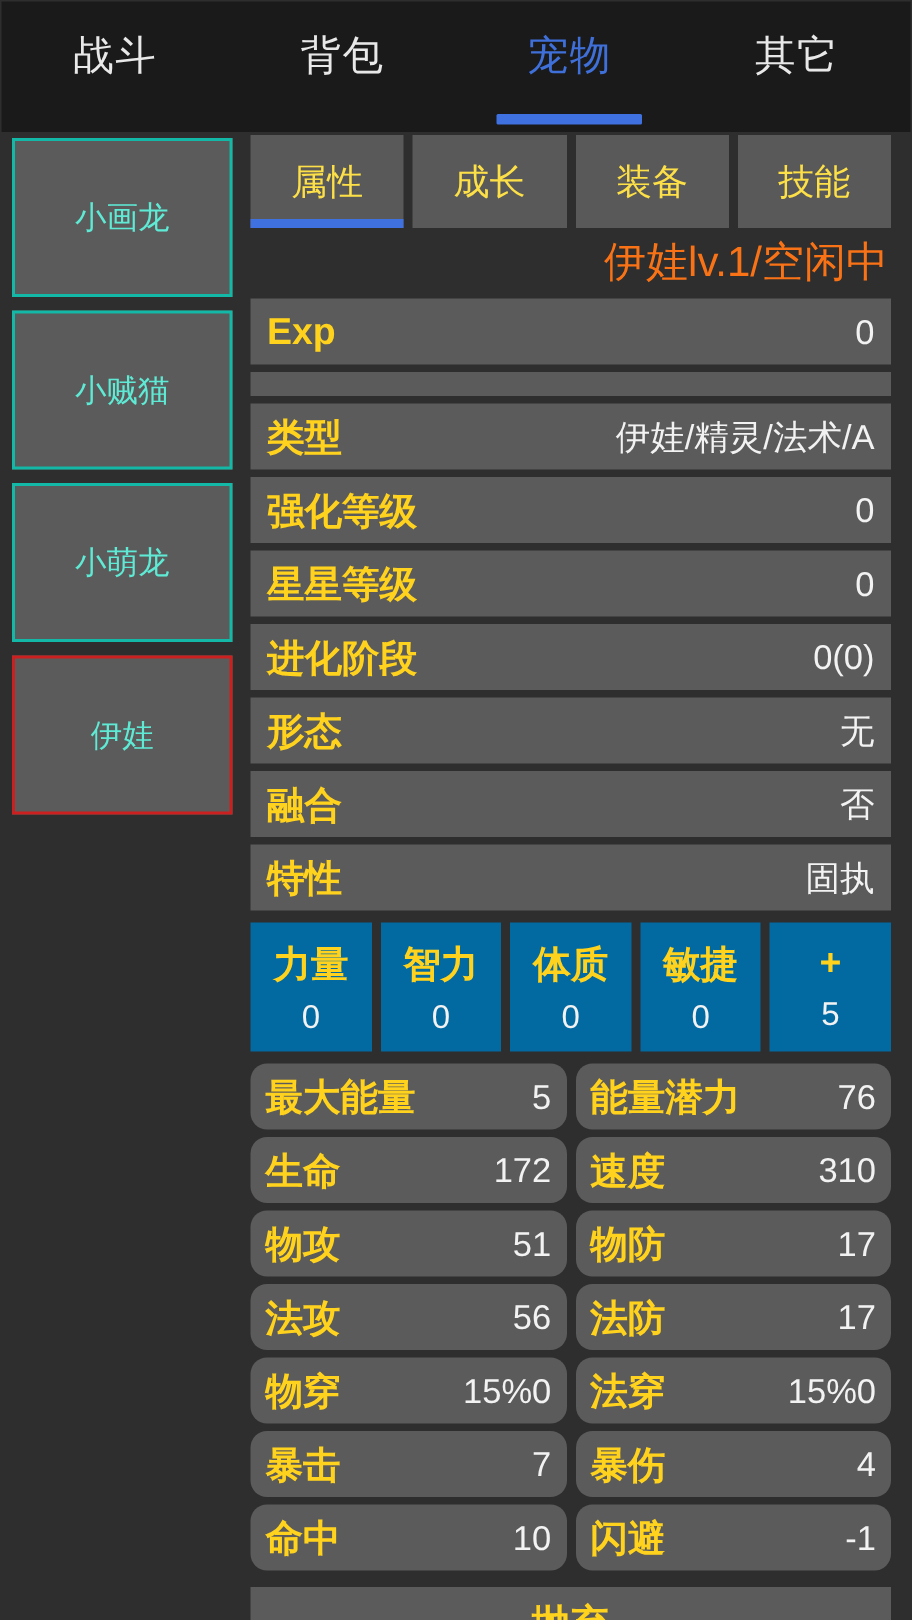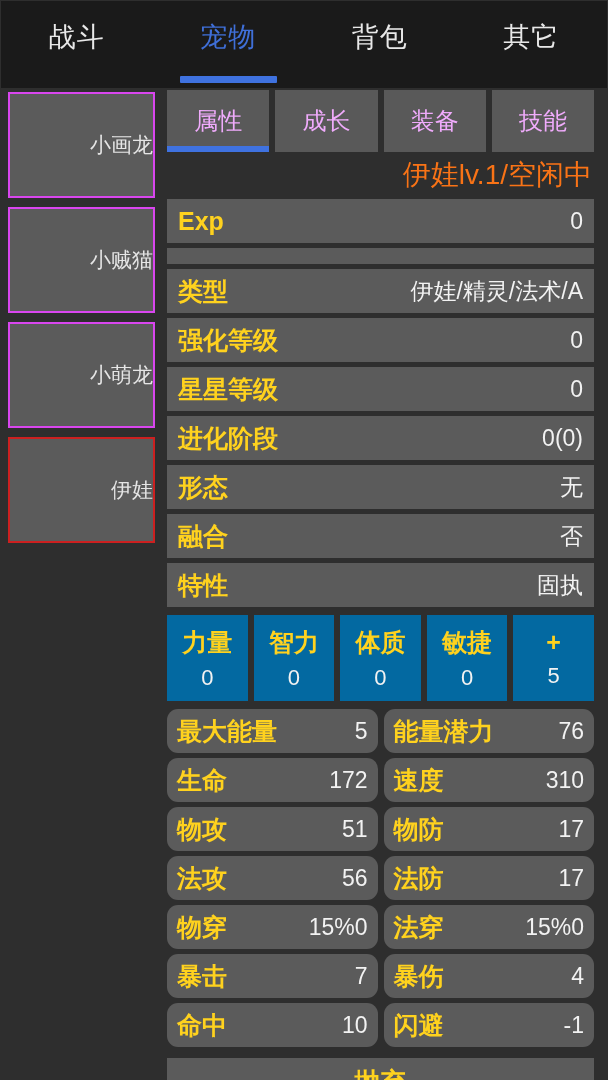--- a/index.html
+++ b/index.html
@@ -69,25 +69,25 @@
     width: 162px;
     flex-shrink: 0;
     padding: 4px 7px 0 8px;
     display: flex;
     flex-direction: column;
     gap: 9px;
   }
   .pet-item {
     height: 106px;
     background: #5b5b5b;
-    border: 2px solid #d946ef;
-    display: flex;
-    align-items: center;
-    justify-content: flex-end;
-    color: #e5e5e5;
+    border: 2px solid #14b8a6;
+    display: flex;
+    align-items: center;
+    justify-content: center;
+    color: #5eead4;
     font-size: 21px;
     cursor: pointer;
     user-select: none;
   }
   .pet-item.selected {
     border-color: #cc2020;
   }
 
   
   .main {
@@ -100,21 +100,21 @@
 
   .subtabs {
     display: flex;
     gap: 6px;
     height: 62px;
     flex-shrink: 0;
   }
   .subtab {
     flex: 1 1 0;
     background: #595959;
-    color: #f0abfc;
+    color: #fde047;
     font-size: 24px;
     display: flex;
     align-items: center;
     justify-content: center;
     position: relative;
     cursor: pointer;
     user-select: none;
   }
   .subtab.active::after {
     content: "";
@@ -245,25 +245,25 @@
 </style>
 </head>
 <body>
 
 <div id="app">
 
   <div class="topbar">
     <div class="top-tab">
       <span>战斗</span>
     </div>
+    <div class="top-tab">
+      <span>背包</span>
+    </div>
     <div class="top-tab active">
       <span>宠物</span>
-    </div>
-    <div class="top-tab">
-      <span>背包</span>
     </div>
     <div class="top-tab">
       <span>其它</span>
     </div>
   </div>
 
   <div class="body">
 
     <div class="sidebar">
       <div class="pet-item">

